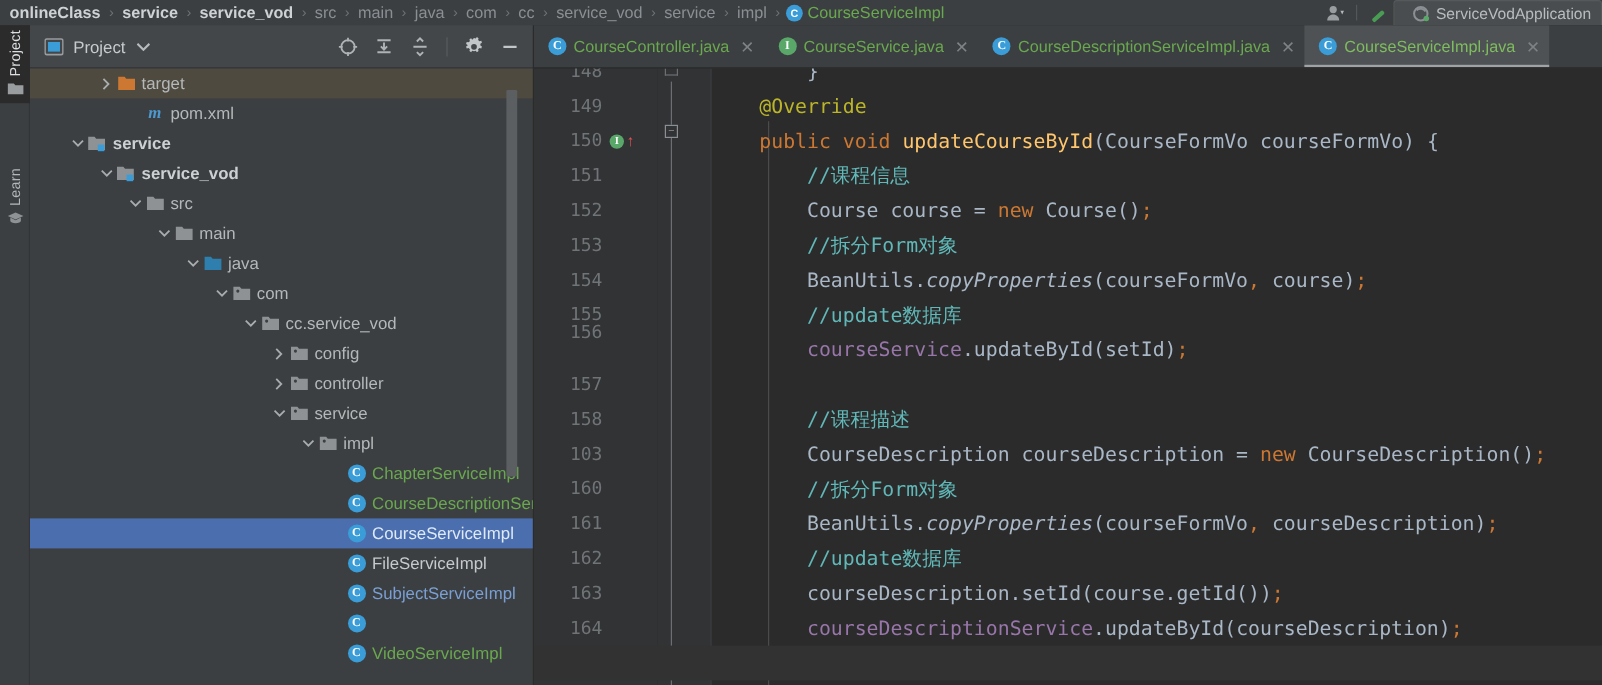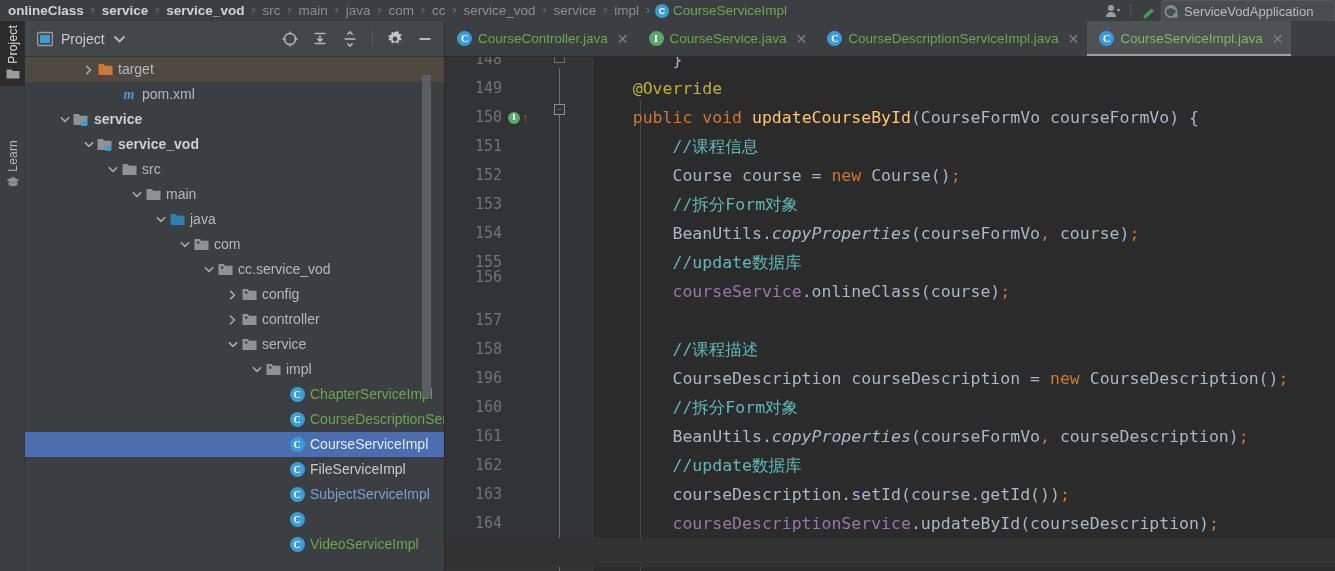--- a/index.html
+++ b/index.html
@@ -36,21 +36,21 @@
   .top-right {
     position: absolute; right: 0; top: 0; height: 21px;
     display: flex; align-items: center;
   }
   .tr-icon { width: 26px; height: 21px; display: flex; align-items: center; justify-content: center; }
   .tr-div { width: 1px; height: 13px; background: #53575a; margin: 0 4px; }
   .runcfg {
     height: 21px; min-width: 174px; background: #4a4d4f;
     border: 1px solid #56595b; border-bottom: none;
     border-top-left-radius: 3px; border-top-right-radius: 3px;
-    display: flex; align-items: center; padding: 0 8px 0 2px; gap: 5px;
+    display: flex; align-items: center; padding: 0 8px 0 7px; gap: 5px; justify-content: flex-end;
   }
   .runcfg .lbl { font-size: 13px; color: #b9bcbe; }
 
   
   .toolstrip {
     position: absolute; left: 0; top: 21px; width: 25px; height: 550px;
     background: #3c3f41; border-right: 1px solid #323437;
   }
   .vtab {
     position: absolute; left: 0; width: 25px;
@@ -626,21 +626,21 @@
           <div class="line" style="top: 206px;">
             <span class="lnum">156</span>
           </div>
           <div class="line" style="top: 249px;">
             <span class="lnum">157</span>
           </div>
           <div class="line" style="top: 278px;">
             <span class="lnum">158</span>
           </div>
           <div class="line" style="top: 307px;">
-            <span class="lnum">196</span>
+            <span class="lnum">103</span>
           </div>
           <div class="line" style="top: 336px;">
             <span class="lnum">160</span>
           </div>
           <div class="line" style="top: 365px;">
             <span class="lnum">161</span>
           </div>
           <div class="line" style="top: 394px;">
             <span class="lnum">162</span>
           </div>
@@ -660,21 +660,21 @@
       <div class="current-line" style="top: 481px;"></div>
         <div class="code-text" id="code">
           <div class="cline" style="top: -12px;"><span class="punc">        }</span></div>
           <div class="cline" style="top: 17px;"><span class="punc">    </span><span class="anno">@Override</span></div>
           <div class="cline" style="top: 46px;"><span class="punc">    </span><span class="kw">public</span><span class="punc"> </span><span class="kw">void</span><span class="punc"> </span><span class="mth">updateCourseById</span><span class="punc">(CourseFormVo courseFormVo) {</span></div>
           <div class="cline" style="top: 75px;"><span class="punc">        </span><span class="cmtc">//课程信息</span></div>
           <div class="cline" style="top: 104px;"><span class="punc">        Course course = </span><span class="kw">new</span><span class="punc"> Course()</span><span class="semi">;</span></div>
           <div class="cline" style="top: 133px;"><span class="punc">        </span><span class="cmtc">//拆分Form对象</span></div>
           <div class="cline" style="top: 162px;"><span class="punc">        BeanUtils.</span><span class="stat">copyProperties</span><span class="punc">(courseFormVo</span><span class="semi">,</span><span class="punc"> course)</span><span class="semi">;</span></div>
           <div class="cline" style="top: 191px;"><span class="punc">        </span><span class="cmtc">//update数据库</span></div>
-          <div class="cline" style="top: 220px;"><span class="punc">        </span><span class="fld">courseService</span><span class="punc">.onlineClass(course)</span><span class="semi">;</span></div>
+          <div class="cline" style="top: 220px;"><span class="punc">        </span><span class="fld">courseService</span><span class="punc">.updateById(setId)</span><span class="semi">;</span></div>
           <div class="cline" style="top: 249px;"></div>
           <div class="cline" style="top: 307px;"><span class="punc">        CourseDescription courseDescription = </span><span class="kw">new</span><span class="punc"> CourseDescription()</span><span class="semi">;</span></div>
           <div class="cline" style="top: 278px;"><span class="punc">        </span><span class="cmtc">//课程描述</span></div>
           <div class="cline" style="top: 336px;"><span class="punc">        </span><span class="cmtc">//拆分Form对象</span></div>
           <div class="cline" style="top: 365px;"><span class="punc">        BeanUtils.</span><span class="stat">copyProperties</span><span class="punc">(courseFormVo</span><span class="semi">,</span><span class="punc"> courseDescription)</span><span class="semi">;</span></div>
           <div class="cline" style="top: 394px;"><span class="punc">        </span><span class="cmtc">//update数据库</span></div>
           <div class="cline" style="top: 423px;"><span class="punc">        courseDescription.setId(course.getId())</span><span class="semi">;</span></div>
           <div class="cline" style="top: 452px;"><span class="punc">        </span><span class="fld">courseDescriptionService</span><span class="punc">.updateById(courseDescription)</span><span class="semi">;</span></div>
           <div class="cline" style="top: 481px;"></div>
           <div class="cline" style="top: 510px;"></div>

